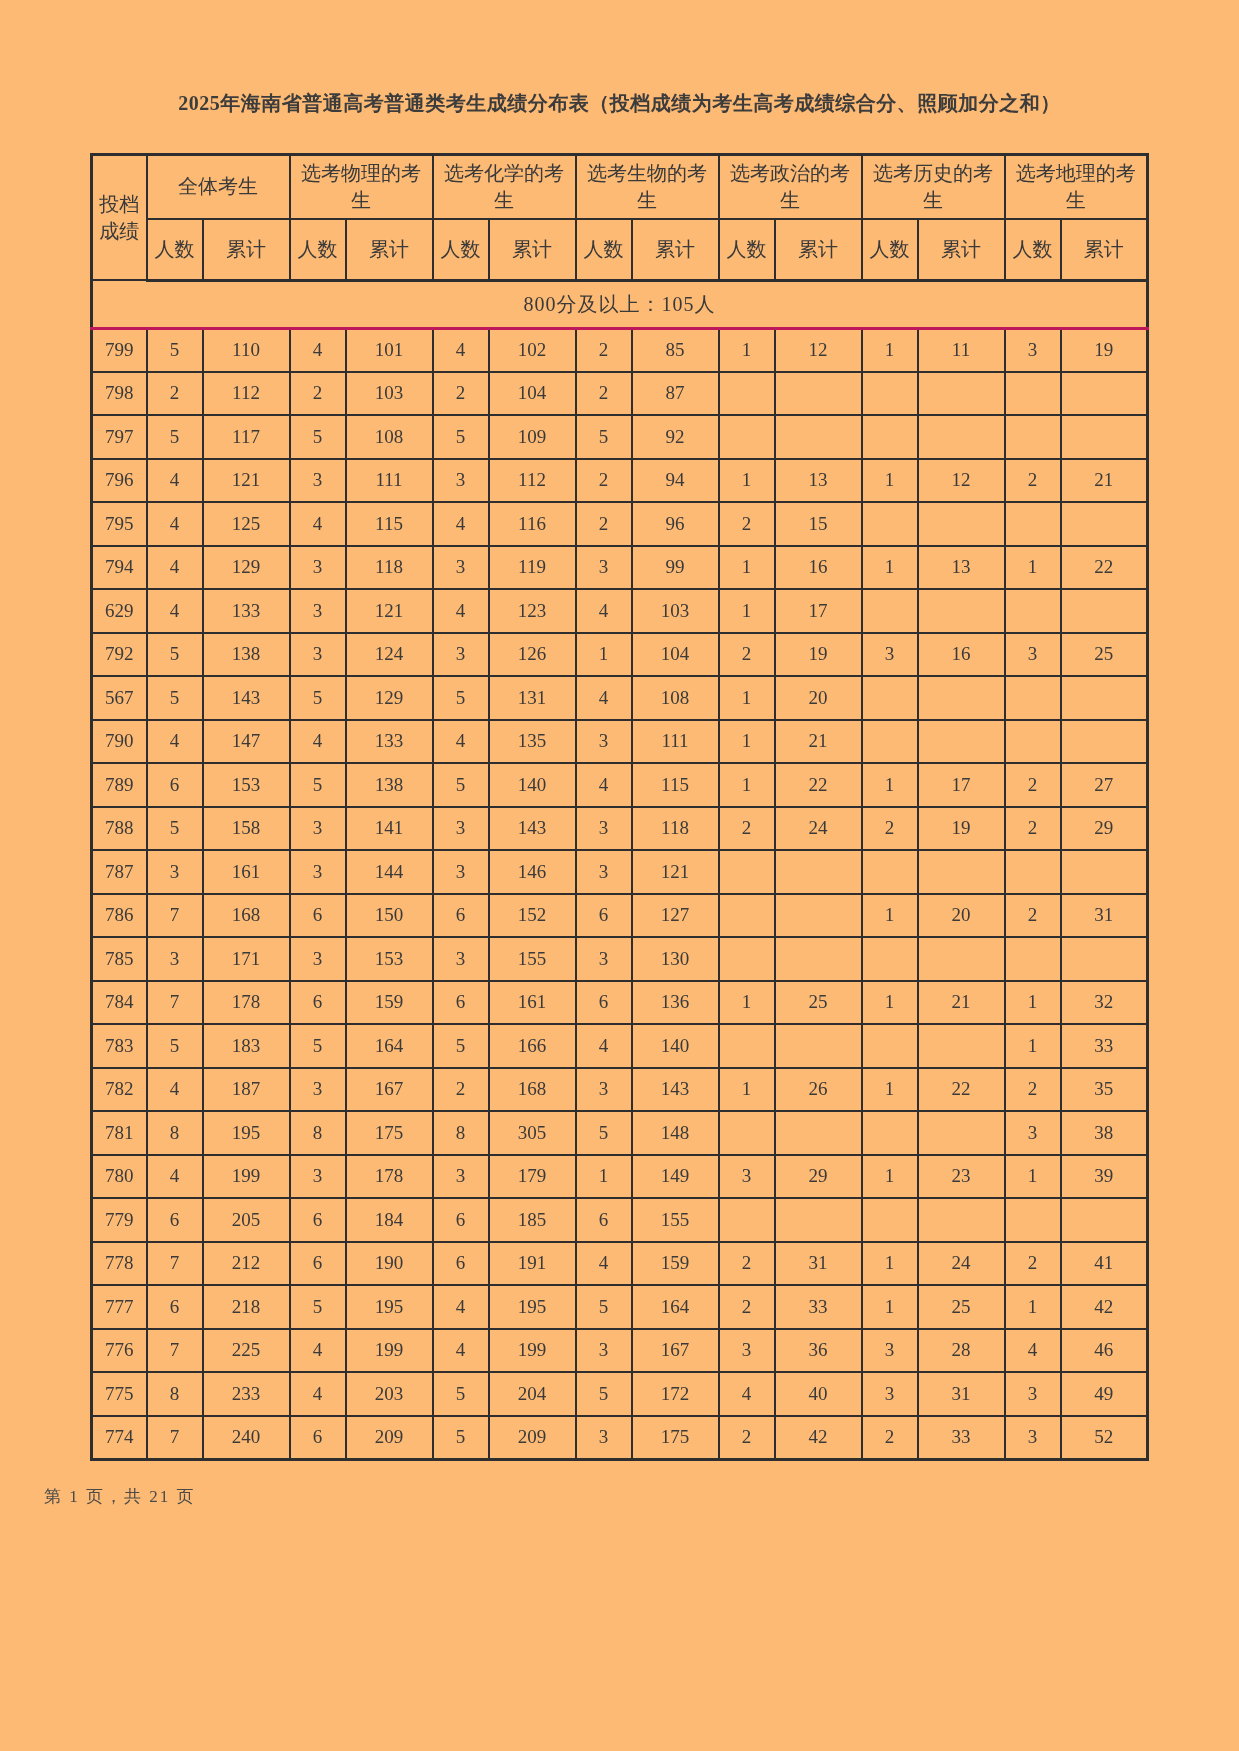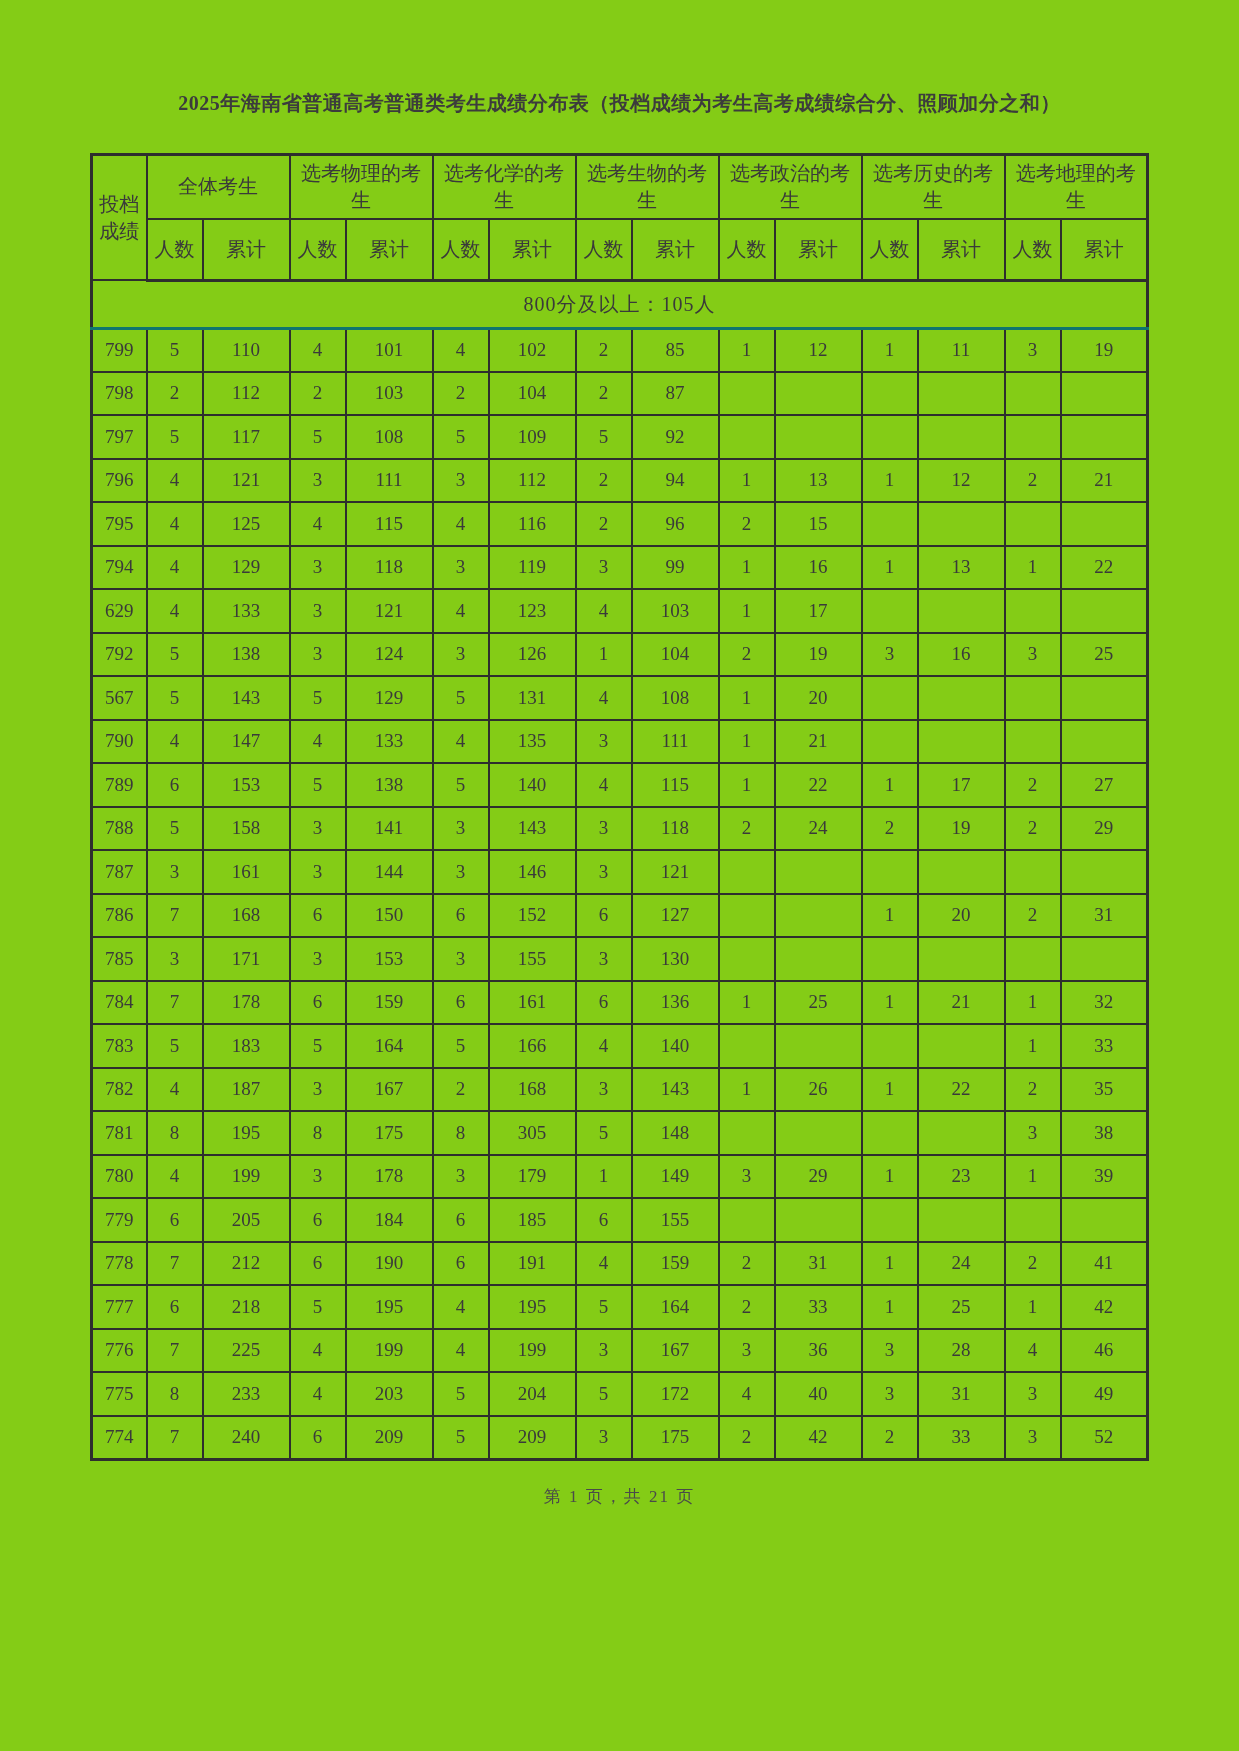--- a/index.html
+++ b/index.html
@@ -2,21 +2,21 @@
 <html><head>
 <meta charset="utf-8">
 <style>
   * { margin: 0; padding: 0; box-sizing: border-box; }
   html, body { background: #e8e8e8; }
   .page {
     position: relative;
     width: 1239px;
     height: 1751px;
     margin: 0 auto;
-    background: #84cc16;
+    background: #fdba74;
     color: #3a3a3a;
     font-family: "Liberation Serif", "DejaVu Serif", serif;
     overflow: hidden;
   }
   .doc-title {
     padding-top: 90px;
     text-align: center;
     font-size: 20px;
     font-weight: bold;
     letter-spacing: 0.5px;
@@ -48,33 +48,34 @@
   .score-table th.corner {
     font-size: 20px;
     padding: 2px 6px;
   }
   .score-table tr.group-row th { height: 64px; }
   .score-table tr.sub-row th { height: 40px; font-size: 20px; padding: 16px 2px; }
   .score-table tr.sub-row th { border-bottom: 3px solid #2e2e2e; }
   .score-table tr.banner-row td {
     height: 48px;
     font-size: 20px;
-    border-bottom: 3px solid #0f766e;
+    border-bottom: 3px solid #be185d;
     letter-spacing: 1px;
   }
   .score-table tbody tr.data-row td {
     height: 43.5px;
     font-size: 19px;
   }
   .footer {
     margin-top: 24px;
-    text-align: center;
+    text-align: left;
     font-size: 17px;
     letter-spacing: 2px;
     color: #4a4a4a;
+    padding-left: 44px;
   }
 </style>
 </head>
 <body>
 
 <div class="page">
 
   <div class="doc-title">2025年海南省普通高考普通类考生成绩分布表（投档成绩为考生高考成绩综合分、照顾加分之和）</div>
 
   <table class="score-table">

